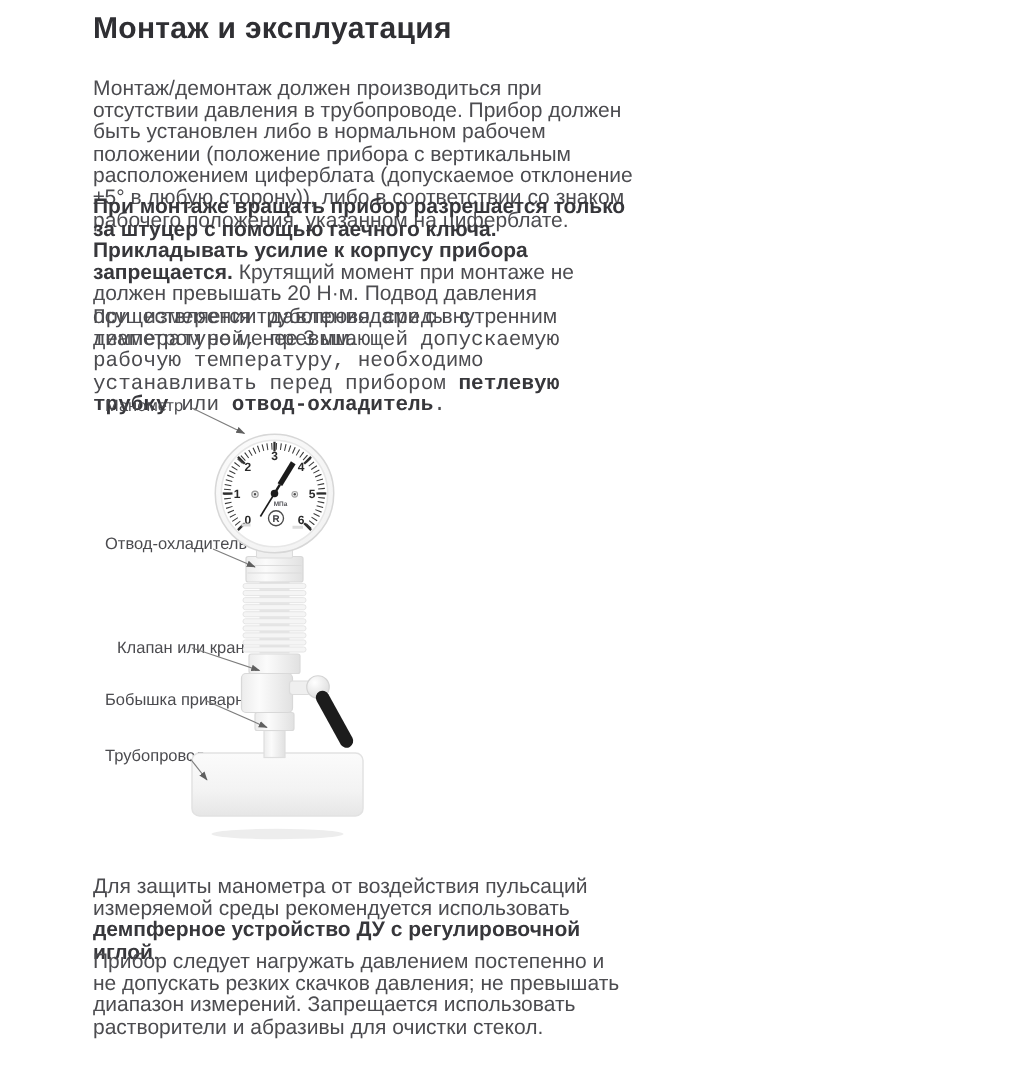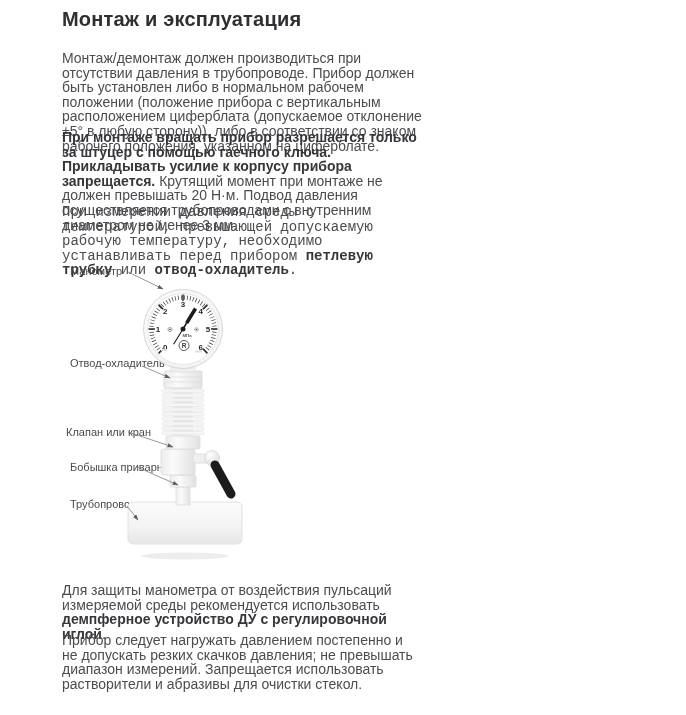--- a/index.html
+++ b/index.html
@@ -37,21 +37,21 @@
   <p class="para" id="p1"><span>Монтаж/демонтаж должен производиться при отсутствии давления в трубопроводе. Прибор должен быть установлен либо в нормальном рабочем положении (положение прибора с вертикальным расположением циферблата (допускаемое отклонение ±5° в любую сторону)), либо в соответствии со знаком рабочего положения, указанном на циферблате.</span></p>
 
   <p class="para" id="p2"><b>При монтаже вращать прибор разрешается только за штуцер с помощью гаечного ключа. Прикладывать усилие к корпусу прибора запрещается.</b><span> Крутящий момент при монтаже не должен превышать 20 Н·м. Подвод давления осуществляется трубопроводами с внутренним диаметром не менее 3 мм.</span></p>
 
   <p class="para" id="p3"><span>При измерении давления среды с температурой, превышающей допускаемую рабочую температуру, необходимо устанавливать перед прибором </span><b>петлевую трубку</b><span> или </span><b>отвод-охладитель</b><span>.</span></p>
 
   <div class="diagram">
 
     <span class="dlabel" style="left:70px; top:7px;">Манометр</span>
     <span class="dlabel" style="left:70px; top:99px;">Отвод-охладитель</span>
-    <span class="dlabel" style="left:66px; top:168px;">Клапан или кран</span>
+    <span class="dlabel" style="left:78px; top:168px;">Клапан или кран</span>
     <span class="dlabel" style="left:70px; top:203px;">Бобышка приварная</span>
     <span class="dlabel" style="left:70px; top:240px;">Трубопровод</span>
 
     <svg width="686" height="322" viewBox="0 0 686 322">
       <defs>
         <marker id="arr" markerWidth="7" markerHeight="6" refX="5.5" refY="2.2" orient="auto" markerUnits="userSpaceOnUse">
           <path d="M0 0 L6 2.2 L0 4.4 Z" fill="#5f5f5f"></path>
         </marker>
         <linearGradient id="cyl" x1="0" y1="0" x2="1" y2="0">
           <stop offset="0" stop-color="#ececec"></stop>

